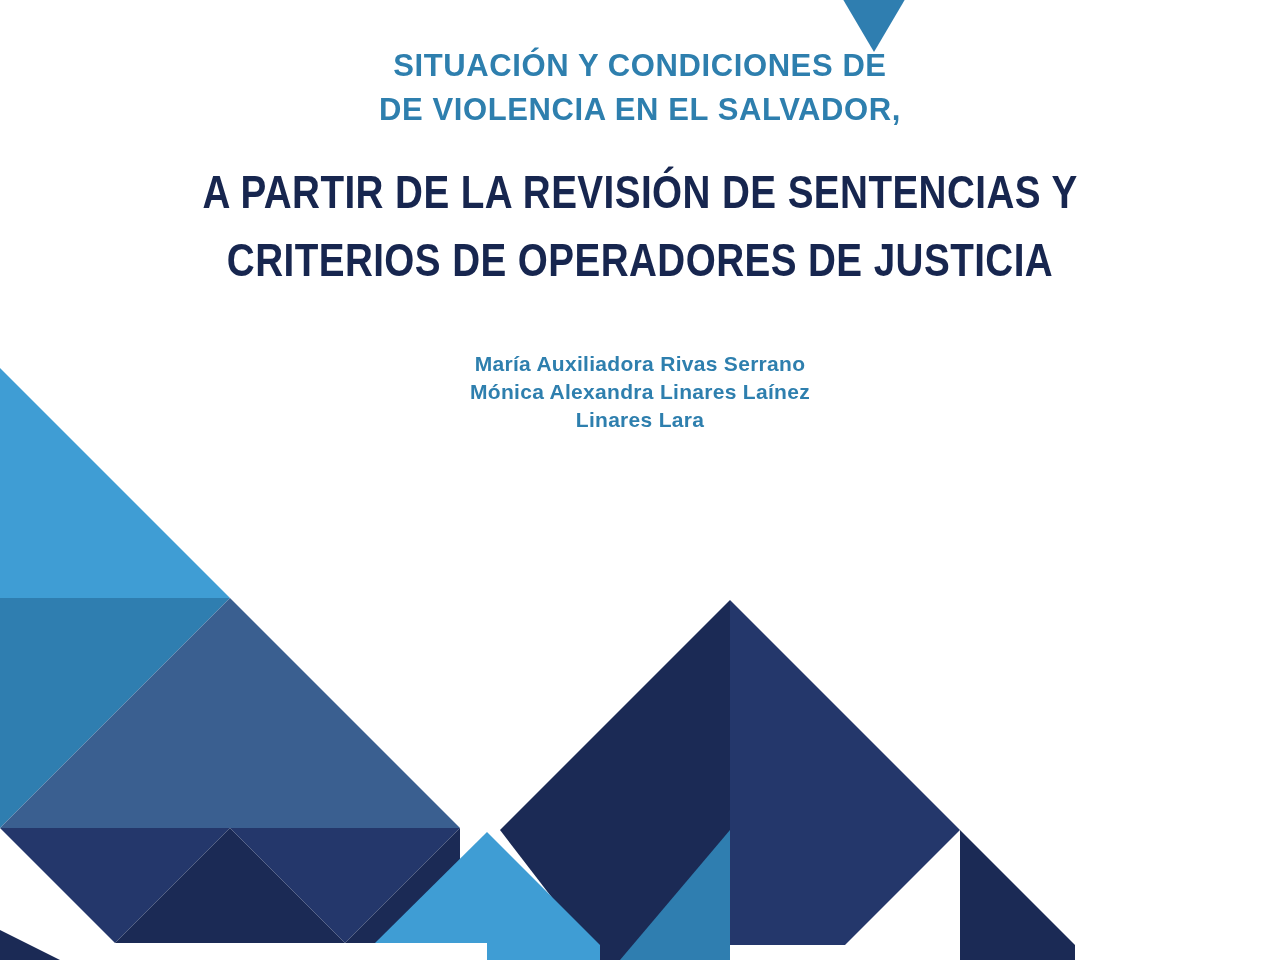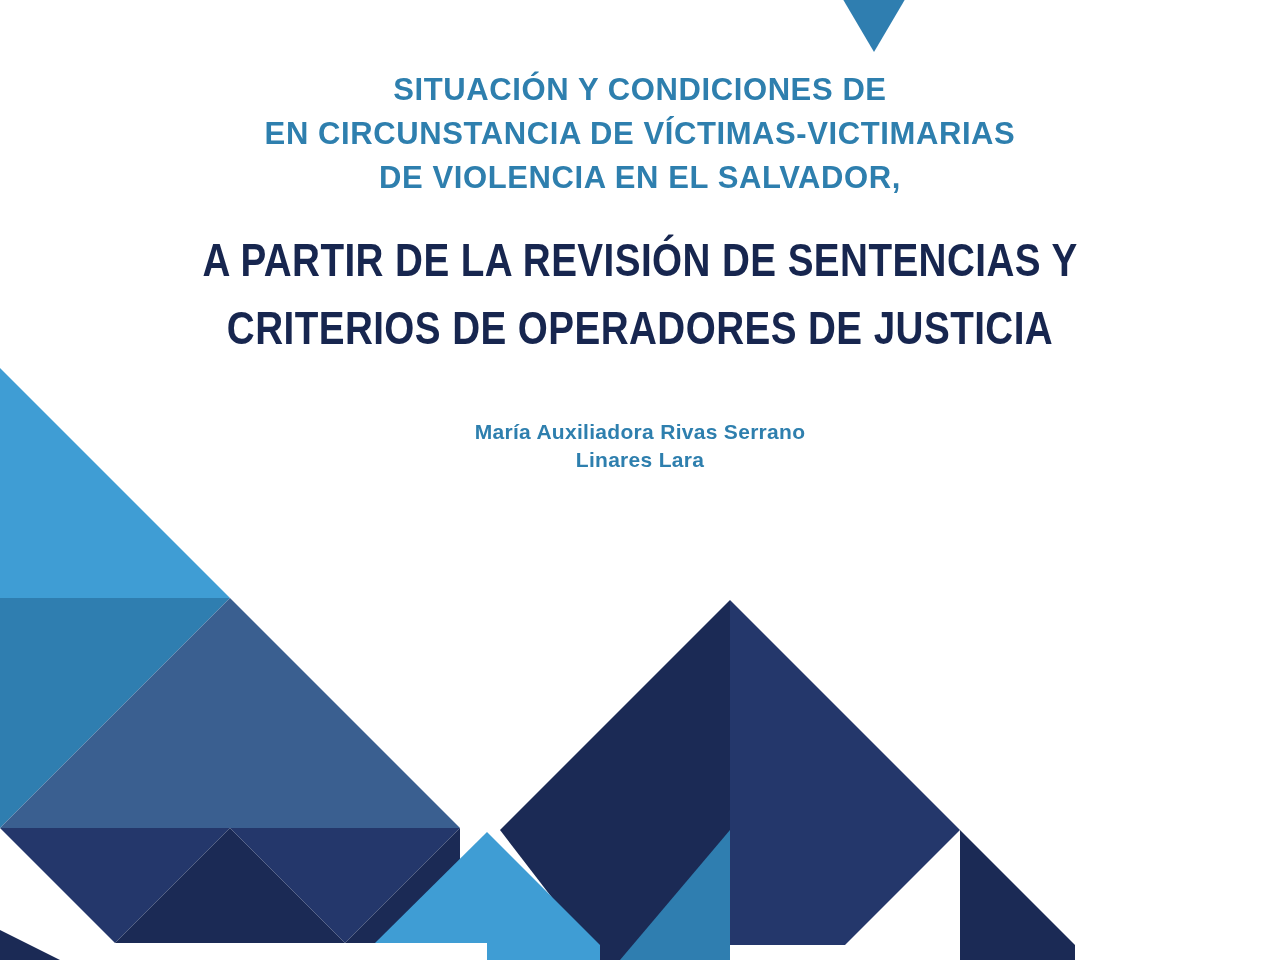--- a/index.html
+++ b/index.html
@@ -38,21 +38,21 @@
     position: absolute;
     left: 0;
     top: 0;
     width: 1280px;
     text-align: center;
     z-index: 5;
   }
 
   .subtitle-top {
     margin: 0;
-    padding-top: 68px;
+    padding-top: 44px;
     color: #2e7fae;
     font-family: "Liberation Sans", sans-serif;
     font-weight: bold;
     font-size: 31px;
     line-height: 44px;
     letter-spacing: 0.6px;
     text-transform: uppercase;
   }
   .subtitle-top .ln {
     display: block;
@@ -128,28 +128,28 @@
     <polygon points="960,945 1075,945 1075,960 960,960" fill="#1b2a55"></polygon>
 
     <polygon points="0,943 115,943 115,960 0,960" fill="#24376b" opacity="0"></polygon>
     <polygon points="0,930 60,960 0,960" fill="#1b2a55"></polygon>
   </svg>
 
   <div class="text-wrap">
 
     <h2 class="subtitle-top">
       <span class="ln">SITUACIÓN Y CONDICIONES DE</span>
-      <span class="ln">EN CIRCUNSTANCIA DE VÍCTIMAS-VICTIMARIAS</span>
       <span class="ln">DE VIOLENCIA EN EL SALVADOR,</span>
     </h2>
 
     <h1 class="main-title">
       <span class="ln">A PARTIR DE LA REVISIÓN DE SENTENCIAS Y</span>
       <span class="ln">CRITERIOS DE OPERADORES DE JUSTICIA</span>
     </h1>
 
     <div class="authors">
       <span class="ln">María Auxiliadora Rivas Serrano</span>
+      <span class="ln">Mónica Alexandra Linares Laínez</span>
       <span class="ln">Linares Lara</span>
     </div>
 
   </div>
 </div>
 
 </body></html>

